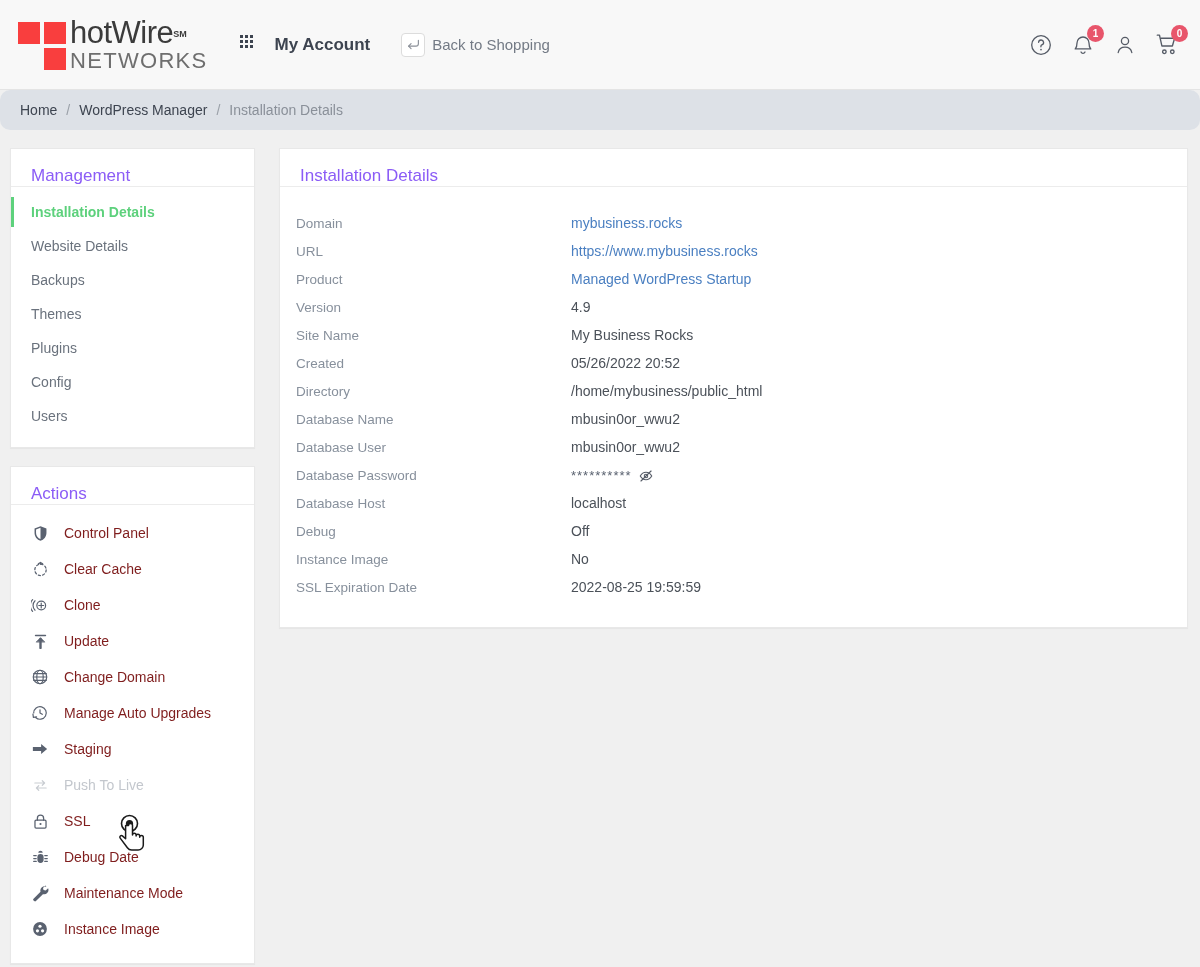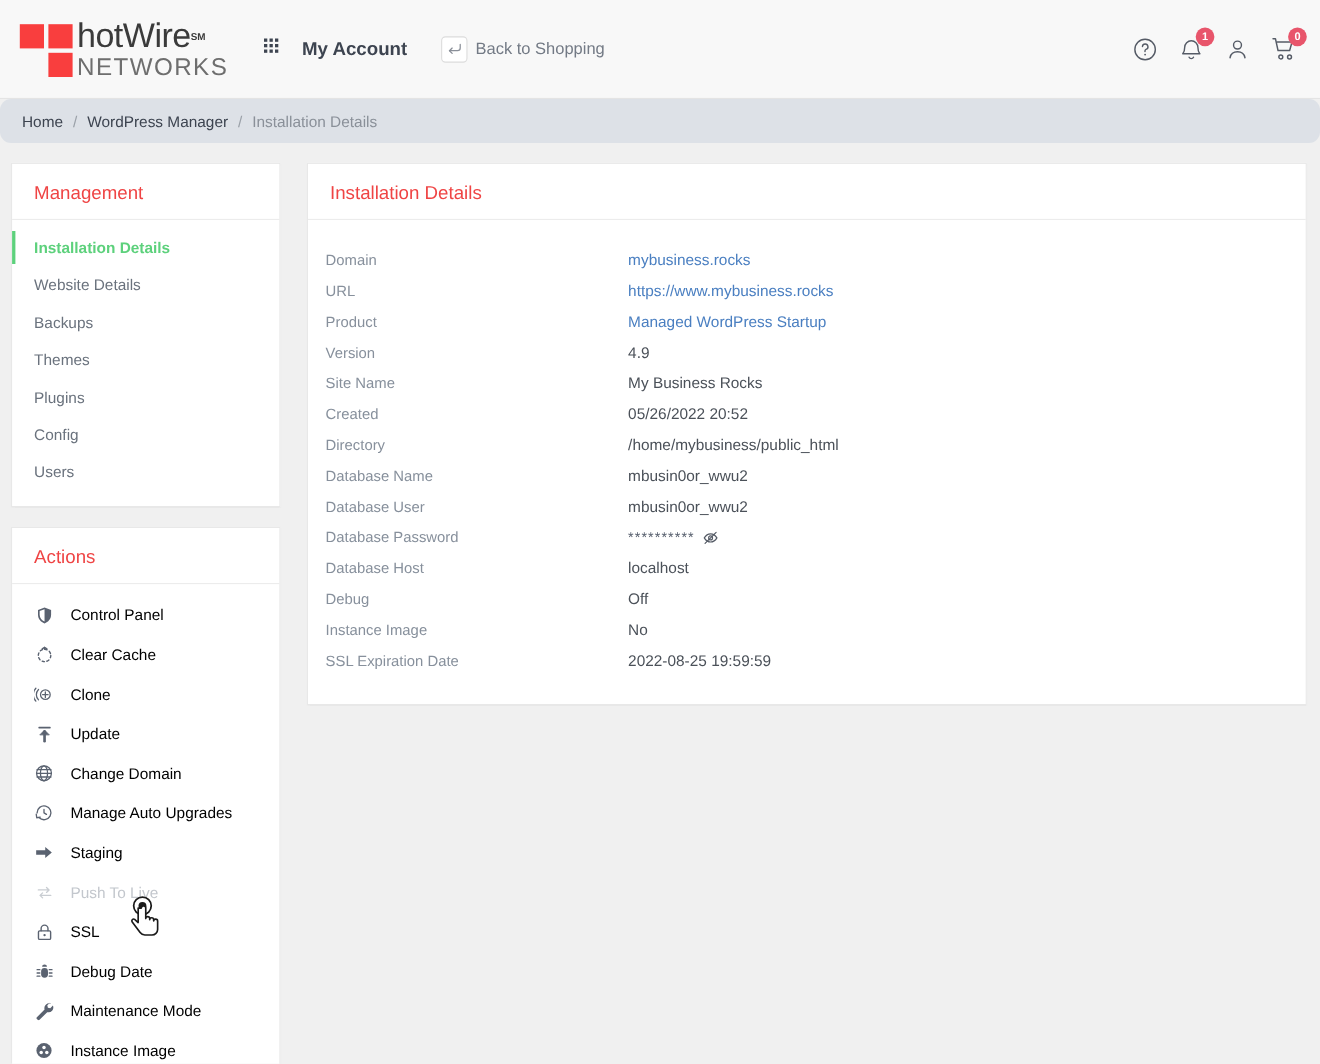--- a/index.html
+++ b/index.html
@@ -94,43 +94,43 @@
   
   .layout { display: flex; padding: 18px 12px 0 10px; gap: 24px; align-items: flex-start; }
   .sidebar { width: 245px; flex: 0 0 245px; }
   .content { flex: 1; }
 
   .card {
     background: #fff; border: 1px solid #e8e8e8;
     box-shadow: 0 1px 1px rgba(0,0,0,0.04);
   }
   .card-head {
-    padding: 17px 20px 13px 20px;
+    padding: 17px 20px 0 20px;
     border-bottom: 1px solid #ececec;
-    font-size: 17px; color: #ef4444; font-weight: 400;
+    font-size: 17px; color: #8b5cf6; font-weight: 400;
   }
 
   
   .nav-list { padding: 8px 0 14px 0; }
   .nav-item {
     position: relative; padding: 9px 20px 9px 20px;
     font-size: 14px; color: #6a727d; cursor: pointer; font-weight: 400;
   }
   .nav-item.active { color: #5dd17c; font-weight: 700; }
   .nav-item.active::before {
     content: ""; position: absolute; left: 0; top: 2px; bottom: 2px;
     width: 3px; background: #5dd17c;
   }
 
   
   .actions-list { padding: 10px 0 16px 0; }
   .action-item {
     display: flex; align-items: center; gap: 14px;
     padding: 8px 20px 8px 19px;
-    font-size: 14px; color: #000000; cursor: pointer;
+    font-size: 14px; color: #7f1d1d; cursor: pointer;
   }
   .action-item.disabled { color: #c3c7cd; cursor: default; }
   .action-item .aicon {
     width: 20px; height: 20px; flex: 0 0 20px;
     display: flex; align-items: center; justify-content: center;
     color: #5a6270;
   }
   .action-item.disabled .aicon { color: #c9cdd2; }
 
   

